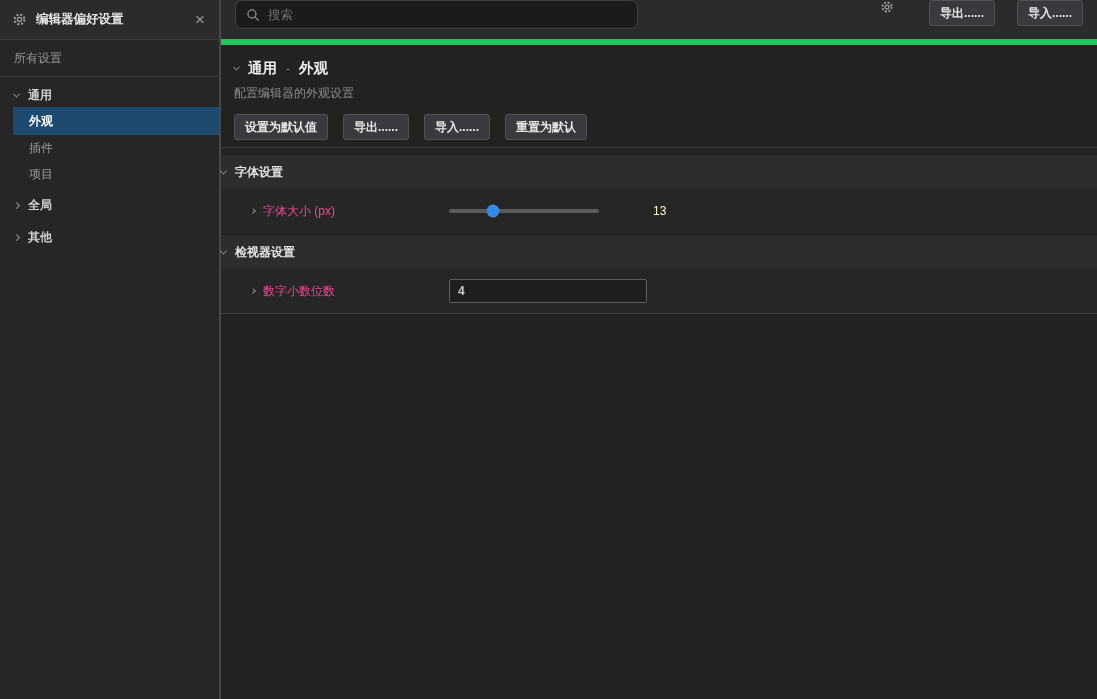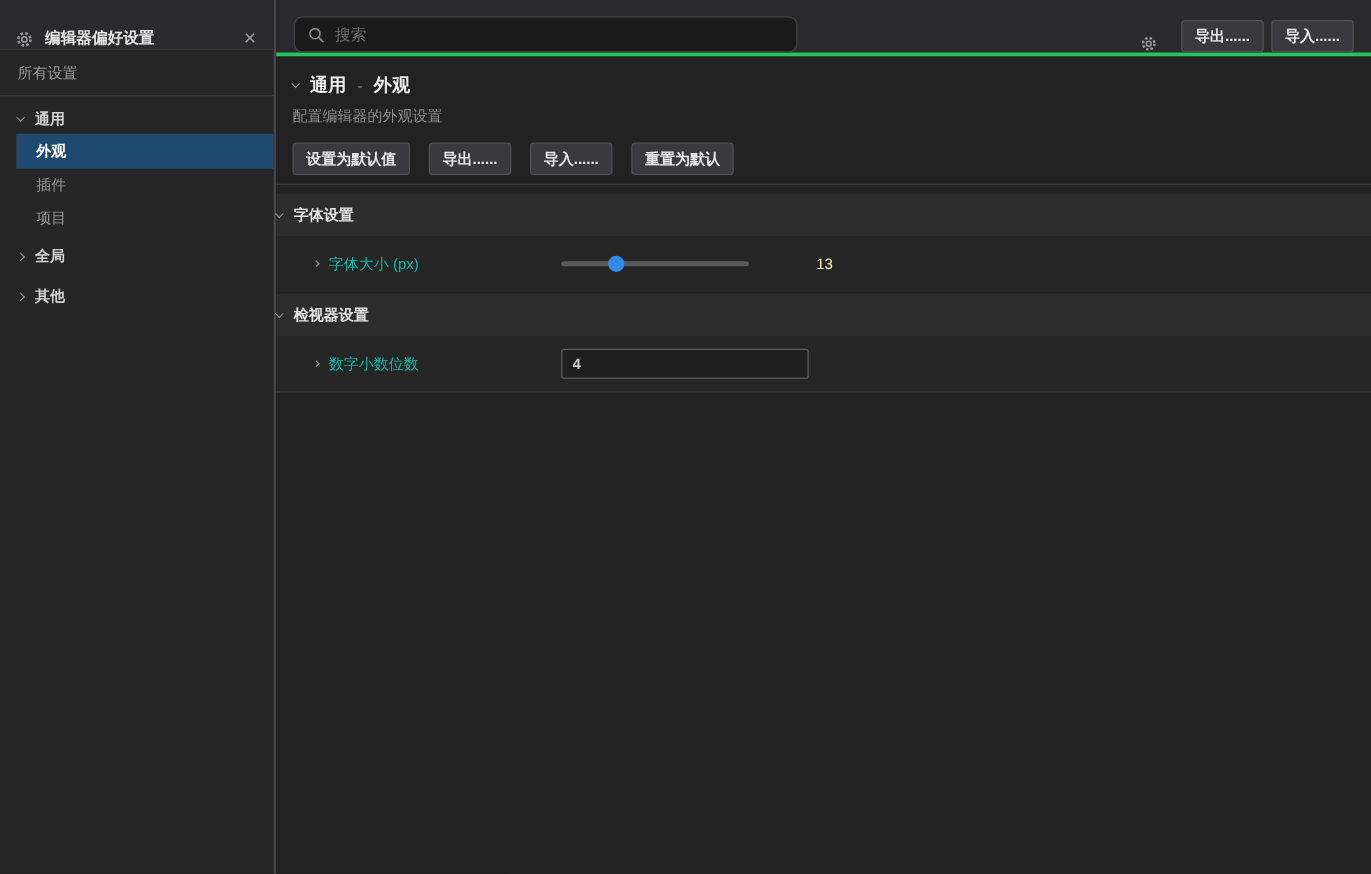--- a/index.html
+++ b/index.html
@@ -6,41 +6,41 @@
   html,body { width:1097px; height:699px; overflow:hidden; }
   body {
     font-family:"Liberation Sans","DejaVu Sans",sans-serif;
     font-size:12px; color:#cfcfcf; background:#222222;
     -webkit-font-smoothing:antialiased;
   }
   .app { display:flex; width:1097px; height:699px; }
 
   
   .sidebar { width:221px; background:#262626; border-right:2px solid #47474b; display:flex; flex-direction:column; }
-  .sidebar-header { height:40px; background:#2b2b2d; border-bottom:1px solid #38383b; display:flex; align-items:flex-end; padding:0 12px; gap:9px; flex:none; }
+  .sidebar-header { height:40px; background:#2b2b2d; border-bottom:1px solid #38383b; display:flex; align-items:center; padding:0 12px; gap:9px; flex:none; }
   .sidebar-title { flex:1; font-weight:bold; color:#e6e6e6; font-size:12.5px; }
   .icon-gear { color:#9a9a9a; display:inline-flex; }
   .close-btn { color:#9a9a9a; font-size:17px; line-height:1; cursor:pointer; padding:0 2px; }
   .all-settings { height:37px; display:flex; align-items:center; padding-left:14px; color:#9a9a9a; border-bottom:1px solid #39393c; cursor:pointer; flex:none; }
   .tree { padding-top:6px; }
   .tree-parent { height:24px; display:flex; align-items:center; padding-left:14px; gap:9px; font-weight:bold; color:#d2d2d2; cursor:pointer; }
   .tree-parent.spaced { margin-top:6px; }
   .tree-parent.spaced2 { margin-top:8px;align-items:center; }
   .tree-child { height:26px; margin-left:13px; display:flex; align-items:center; padding-left:16px; color:#989898; cursor:pointer; }
   .tree-child.selected { height:28px; background:#1f4a6f; color:#ffffff; font-weight:bold; }
 
   
   .chev { display:inline-block; width:5px; height:5px; border-right:1.5px solid #8f8f8f; border-bottom:1.5px solid #8f8f8f; flex:none; }
   .chev.down { transform:rotate(45deg) translate(-1px,-1px); }
   .chev.right { transform:rotate(-45deg); }
   .chev.small { width:4px; height:4px; }
 
   
   .main { flex:1; display:flex; flex-direction:column; background:#222222; }
-  .topbar { height:45px; background:#2b2b2d; border-bottom:3px solid #22c55e; display:flex; align-items:flex-end; padding:0 14px; flex:none; }
+  .topbar { height:45px; background:#2b2b2d; border-bottom:6px solid #22c55e; display:flex; align-items:flex-start; padding:0 14px; flex:none;gap:16px; }
   .search { width:403px; height:29px; background:#1b1b1b; border:1px solid #424246; border-radius:7px; display:flex; align-items:center; padding:0 10px; gap:8px; }
   .search input { flex:1; background:transparent; border:none; outline:none; color:#cccccc; font-size:12.5px; font-family:inherit; }
   .search input::placeholder { color:#6f6f6f; }
   .topbar-spacer { flex:1; }
   .topbar-gear { color:#9a9a9a; display:inline-flex; margin-right:13px; cursor:pointer; }
   .btn { height:26px; padding:0 10px; background:#3a3a3e; border:1px solid #515156; border-radius:3px; color:#e8e8e8; font-size:12px; font-weight:bold; font-family:inherit; cursor:pointer; }
   .topbar .btn { margin-left:6px; }
 
   
   .intro { padding:14px 14px 7px 13px; border-bottom:1px solid #39393c; }
@@ -49,21 +49,21 @@
   .crumb-sep { color:#8a8a8a; font-size:12px; }
   .page-desc { margin-top:7px; color:#8c8c8c; }
   .actions { margin-top:12px; display:flex; gap:15px; }
 
   
   .section { margin-top:7px; }
   .section + .section { margin-top:2px; }
   .section-header { height:34px; background:#2d2d2d; display:flex; align-items:center; padding-left:0; gap:9px; cursor:pointer; }
   .section-title { font-weight:bold; color:#e3e3e3; }
   .section-row { height:44px; background:#262626; display:flex; align-items:center; padding-left:30px; }
-  .row-left { width:198px; display:flex; align-items:center; gap:8px; color:#14b8a6; }
+  .row-left { width:198px; display:flex; align-items:center; gap:8px; color:#ec4899; }
   .bottom-divider { height:1px; background:#3c3c3f; }
 
   
   .slider-track { position:relative; width:150px; height:4px; background:#5a5a5a; border-radius:2px; cursor:pointer; }
   .slider-thumb { position:absolute; top:50%; left:29%; width:13px; height:13px; background:#3389e5; border-radius:50%; transform:translate(-50%,-50%); cursor:grab; }
   .slider-value { margin-left:54px; color:#fef9c3; }
 
   
   .num-input { width:198px; height:24px; background:#1f1f1f; border:1px solid #5f5f5f; border-radius:2px; color:#cccccc; font-weight:bold; font-size:12px; padding:0 8px; font-family:inherit; outline:none; }
 </style>

